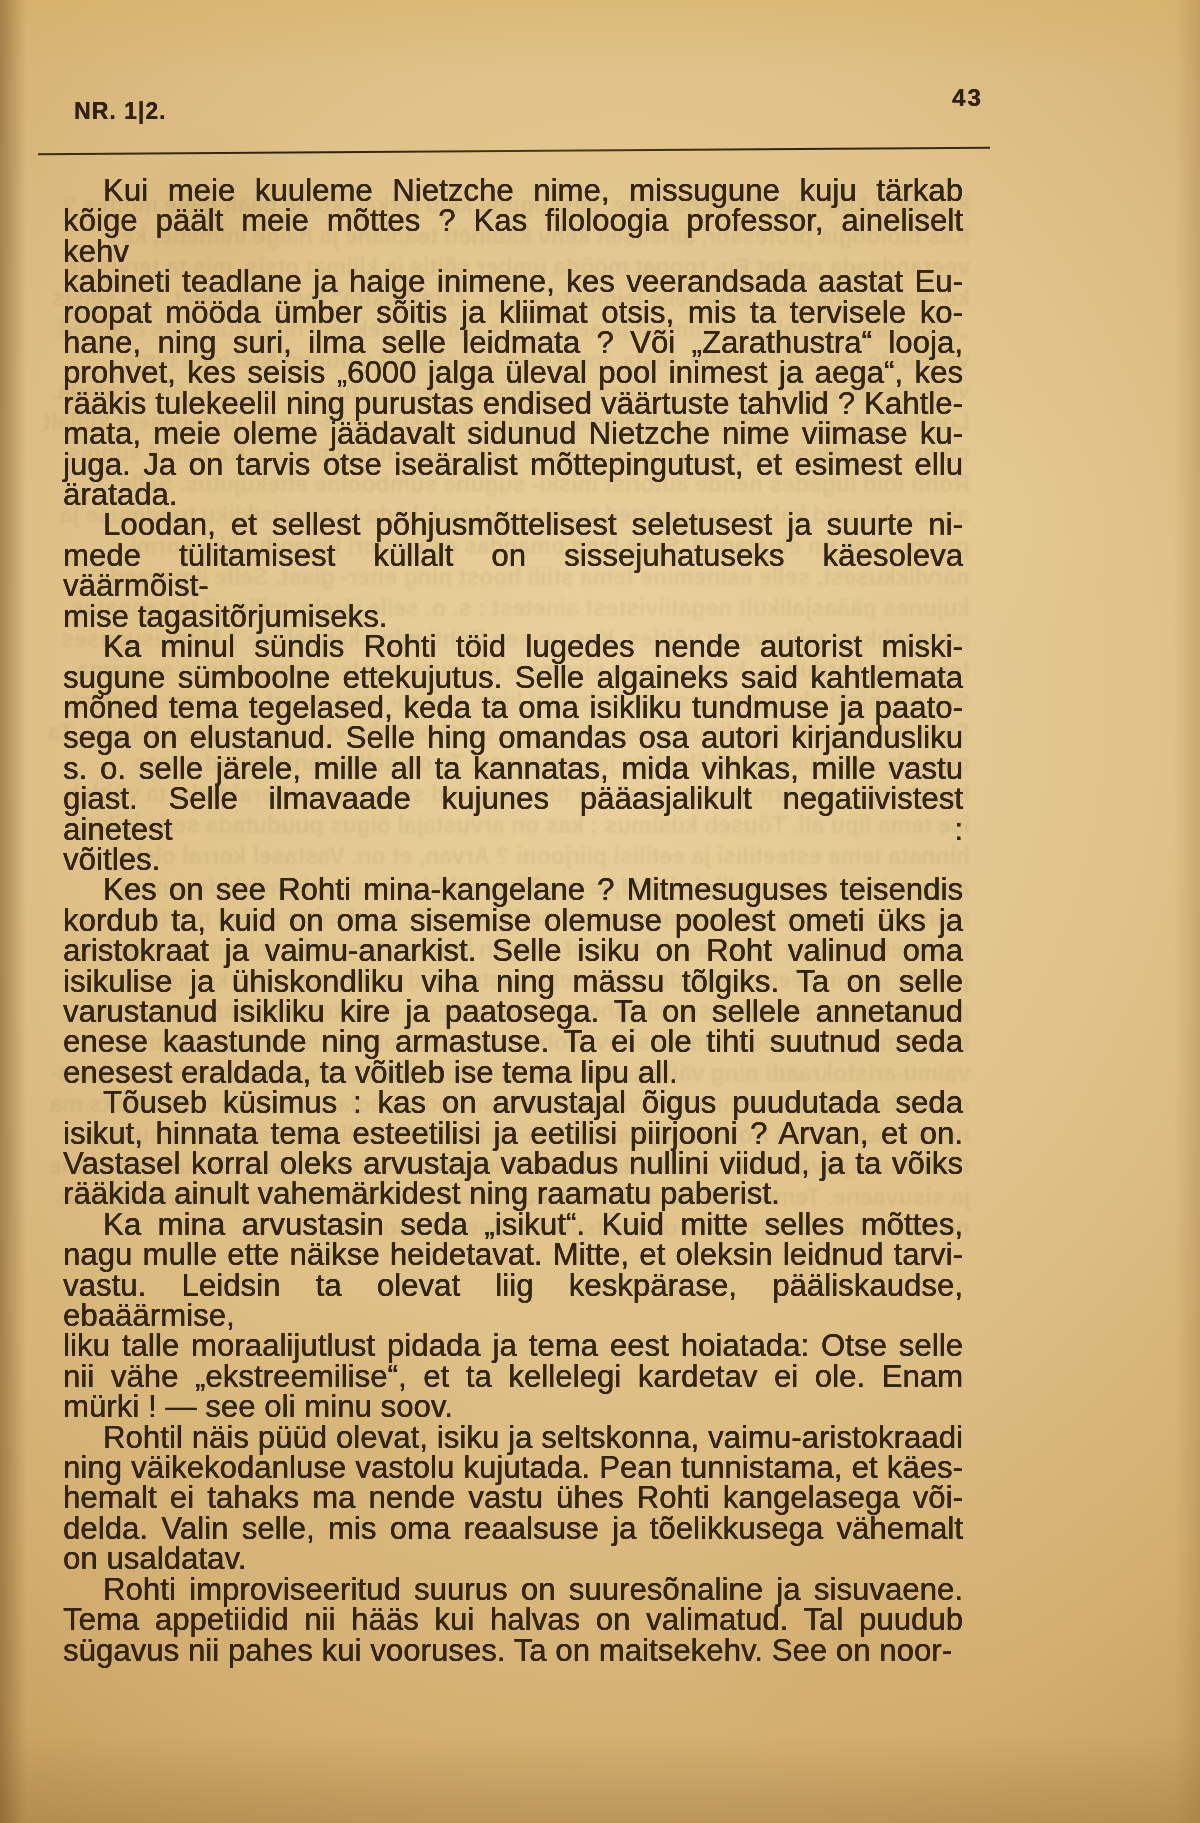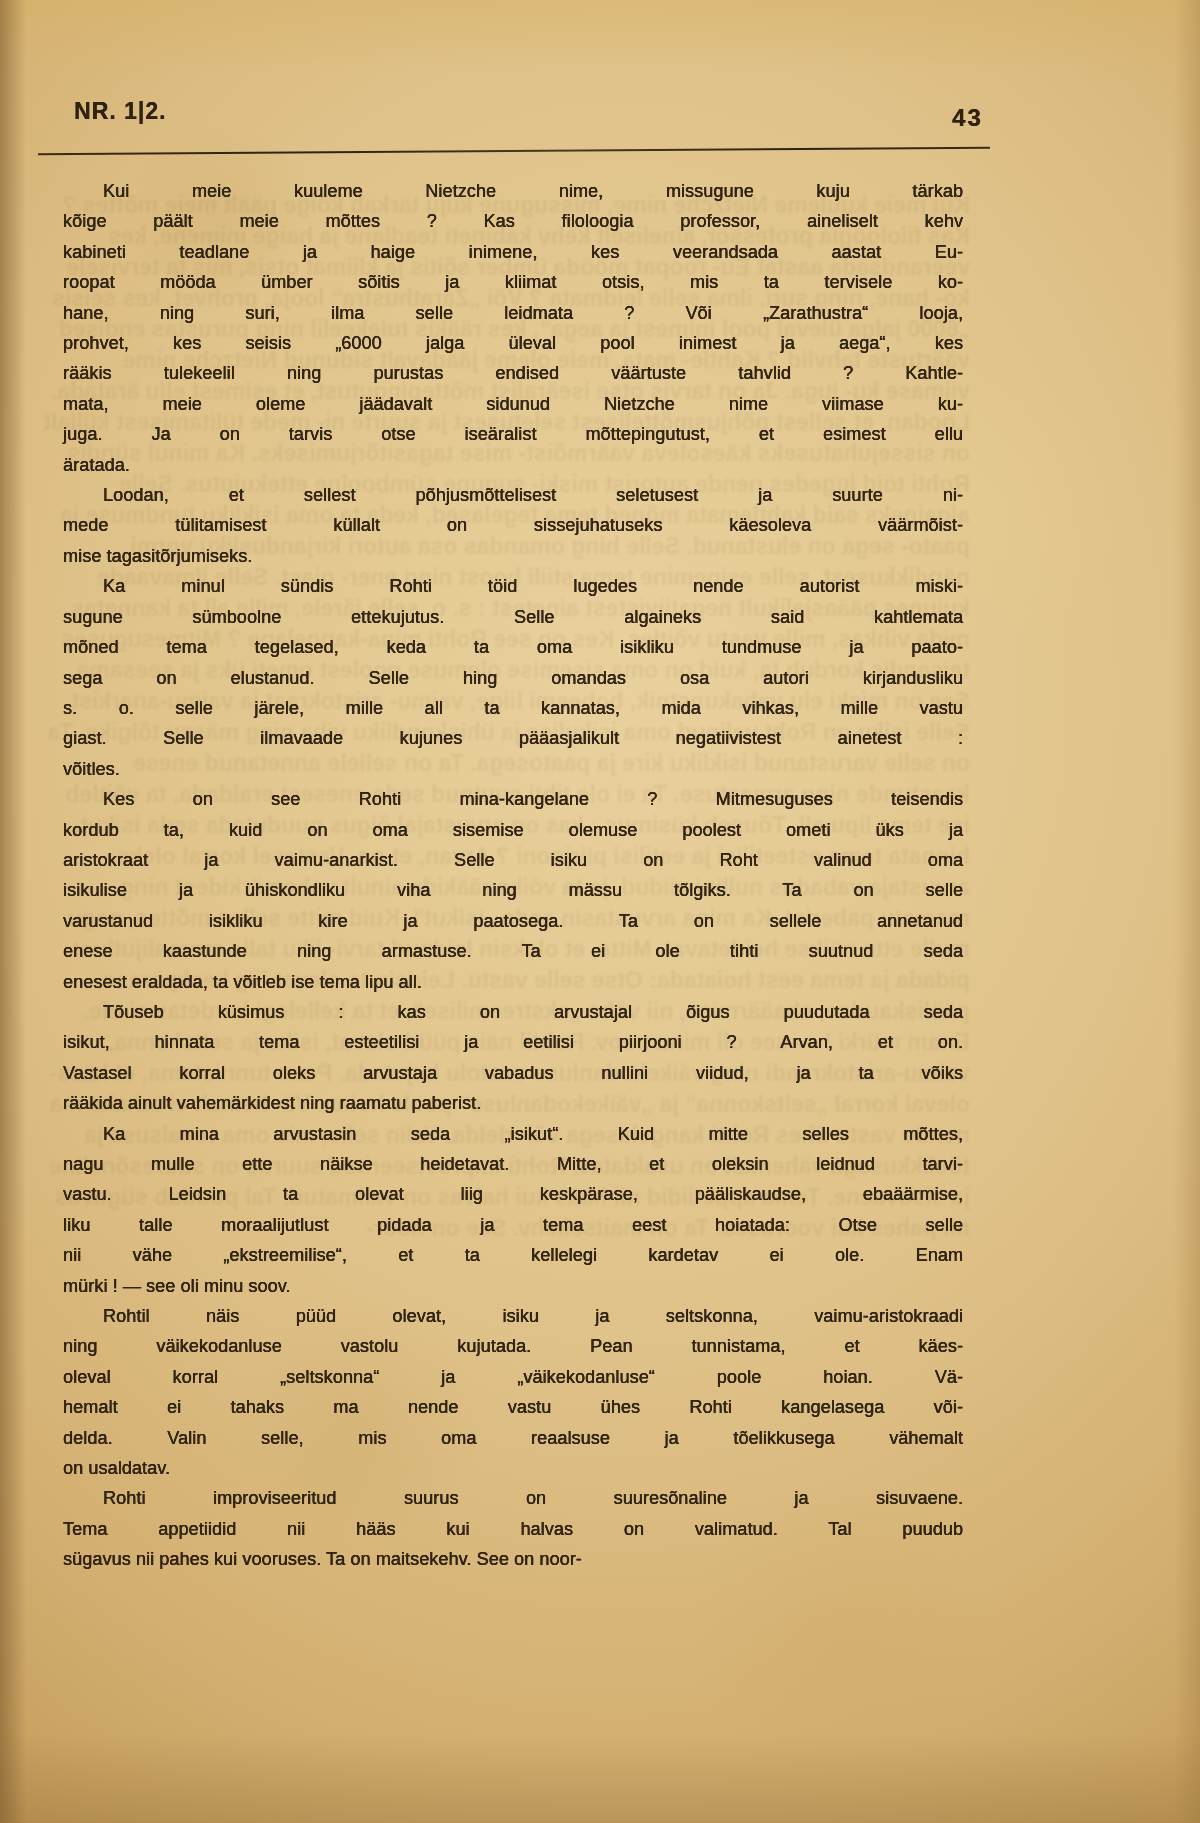--- a/index.html
+++ b/index.html
@@ -28,35 +28,35 @@
       radial-gradient(circle 180px at 30% 78%, rgba(185,145,75,.15), rgba(185,145,75,0) 70%),
       radial-gradient(circle 220px at 70% 90%, rgba(200,160,90,.18), rgba(200,160,90,0) 70%);
   }
   .masthead{position:absolute;left:0;top:0;width:100%;z-index:3;}
   .issue{
     position:absolute;left:74px;top:98px;
     font-size:23px;font-weight:bold;color:#2e2313;letter-spacing:1px;
     text-shadow:.3px 0 0 #2e2313;
   }
   .pagenum{
-    position:absolute;left:952px;top:104px;
+    position:absolute;left:952px;top:84px;
     font-size:24px;font-weight:bold;color:#2e2313;letter-spacing:2px;
     text-shadow:.3px 0 0 #2e2313;
   }
   .rule{
     position:absolute;left:38px;top:150px;width:952px;height:2px;
     background:linear-gradient(90deg,#3a2c18 0%,#2e2313 30%,#4a3920 55%,#2e2313 80%,#3a2c18 100%);
     transform:rotate(-0.4deg);
     box-shadow:0 3px 2px -1px rgba(120,90,45,.45);
     z-index:3;
   }
   .article{
     position:absolute;left:63px;top:176px;width:900px;z-index:2;
     color:#322515;
-    font-size:18px;line-height:30.4px;
+    font-size:31px;line-height:30.4px;
     text-shadow:.35px 0 0 #322515, 0 .25px 0 #322515;
     letter-spacing:.1px;
   }
   .para{margin:0;}
   .line{text-align:justify;text-align-last:justify;white-space:normal;}
   .line.first{text-indent:40px;}
   .line.last{text-align-last:left;}
   
   .ghost{
     position:absolute;left:40px;top:190px;width:930px;z-index:1;
@@ -123,21 +123,20 @@
         <div class="line first">Ka mina arvustasin seda „isikut“.  Kuid mitte selles mõttes,</div>
         <div class="line">nagu mulle ette näikse heidetavat.  Mitte, et oleksin leidnud tarvi-</div>
         <div class="line">vastu.  Leidsin ta olevat liig keskpärase, pääliskaudse, ebaäärmise,</div>
         <div class="line">liku talle moraalijutlust pidada ja tema eest hoiatada:  Otse selle</div>
         <div class="line">nii vähe „ekstreemilise“, et ta kellelegi kardetav ei ole.  Enam</div>
         <div class="line last">mürki !  —  see oli minu soov.</div>
       </div>
       <div class="para">
         <div class="line first">Rohtil näis püüd olevat, isiku ja seltskonna, vaimu-aristokraadi</div>
         <div class="line">ning väikekodanluse vastolu kujutada.  Pean tunnistama, et käes-</div>
-        <div class="line">oleval korral „seltskonna“ ja „väikekodanluse“ poole hoian.  Vä-</div>
         <div class="line">hemalt ei tahaks ma nende vastu ühes Rohti kangelasega või-</div>
         <div class="line">delda.  Valin selle, mis oma reaalsuse ja tõelikkusega vähemalt</div>
         <div class="line last">on usaldatav.</div>
       </div>
       <div class="para">
         <div class="line first">Rohti improviseeritud suurus on suuresõnaline ja sisuvaene.</div>
         <div class="line">Tema appetiidid nii hääs kui halvas on valimatud.  Tal puudub</div>
         <div class="line last">sügavus nii pahes kui vooruses.  Ta on maitsekehv.  See on noor-</div>
       </div>
     </main>

